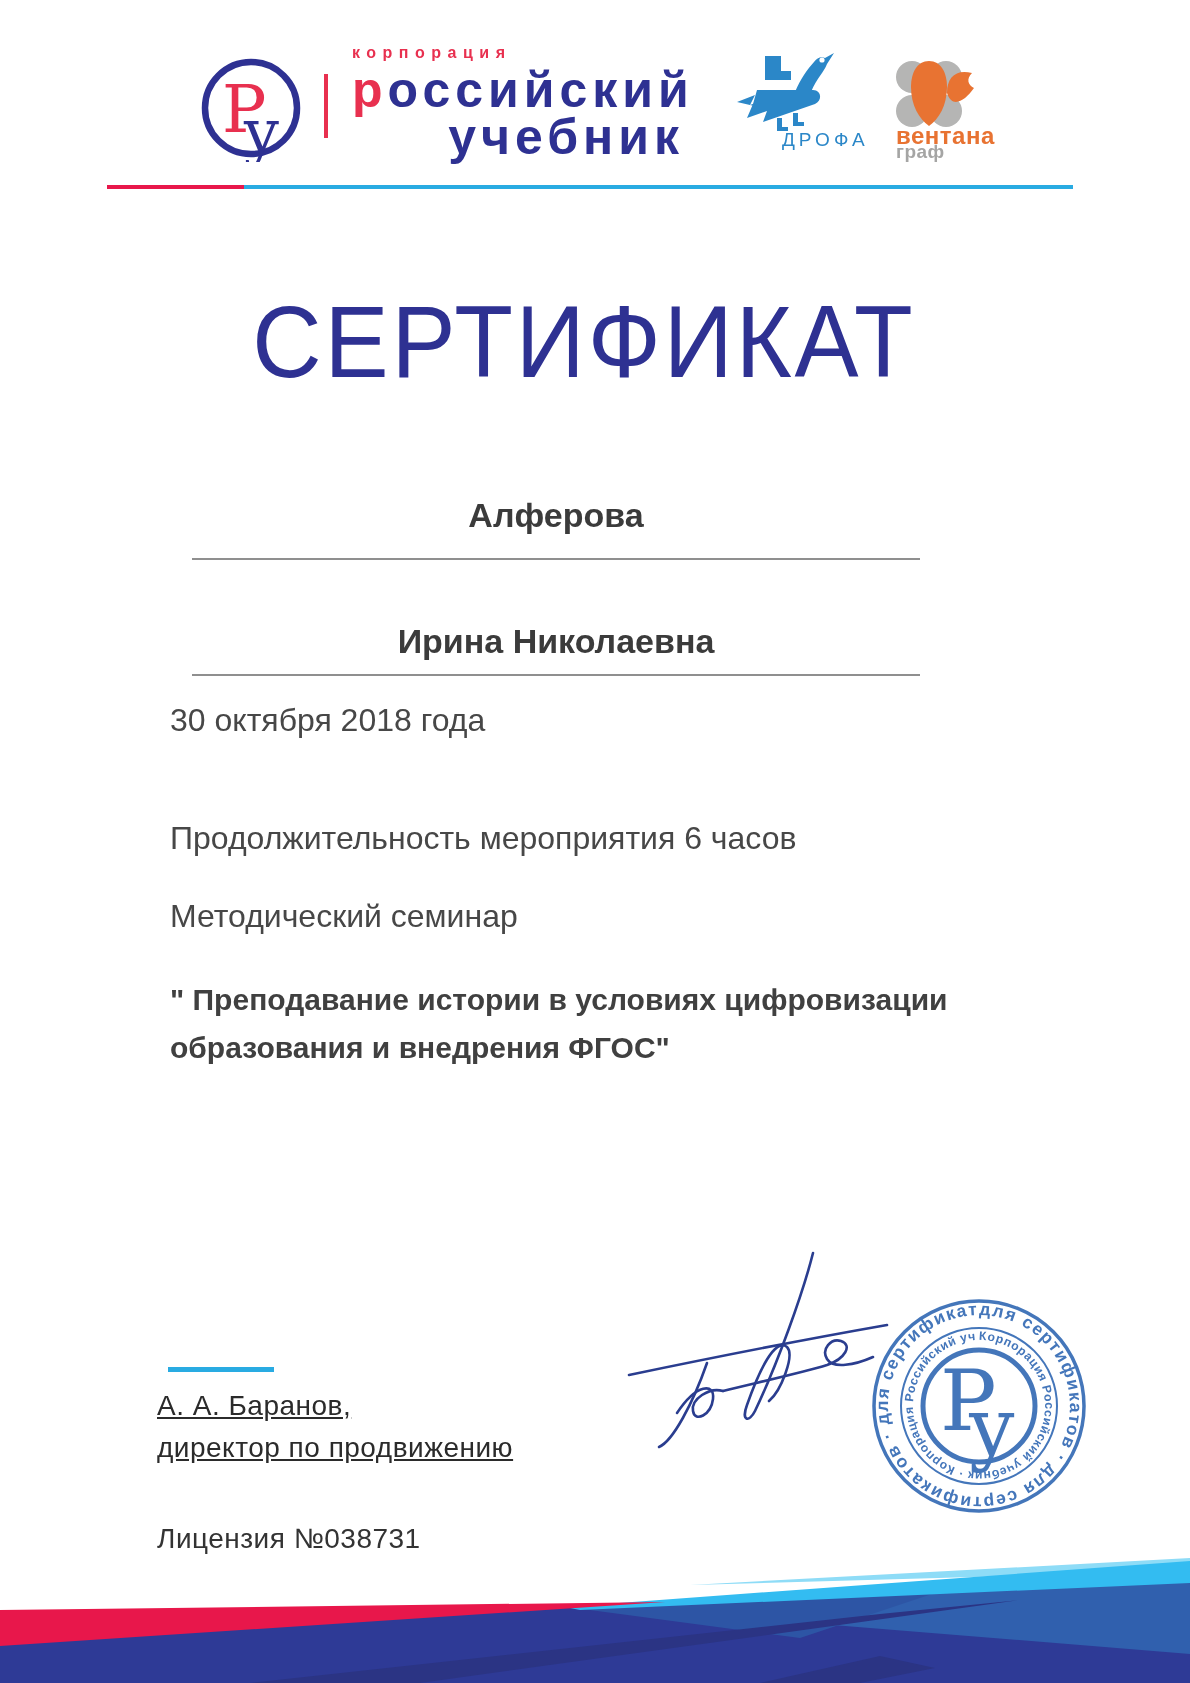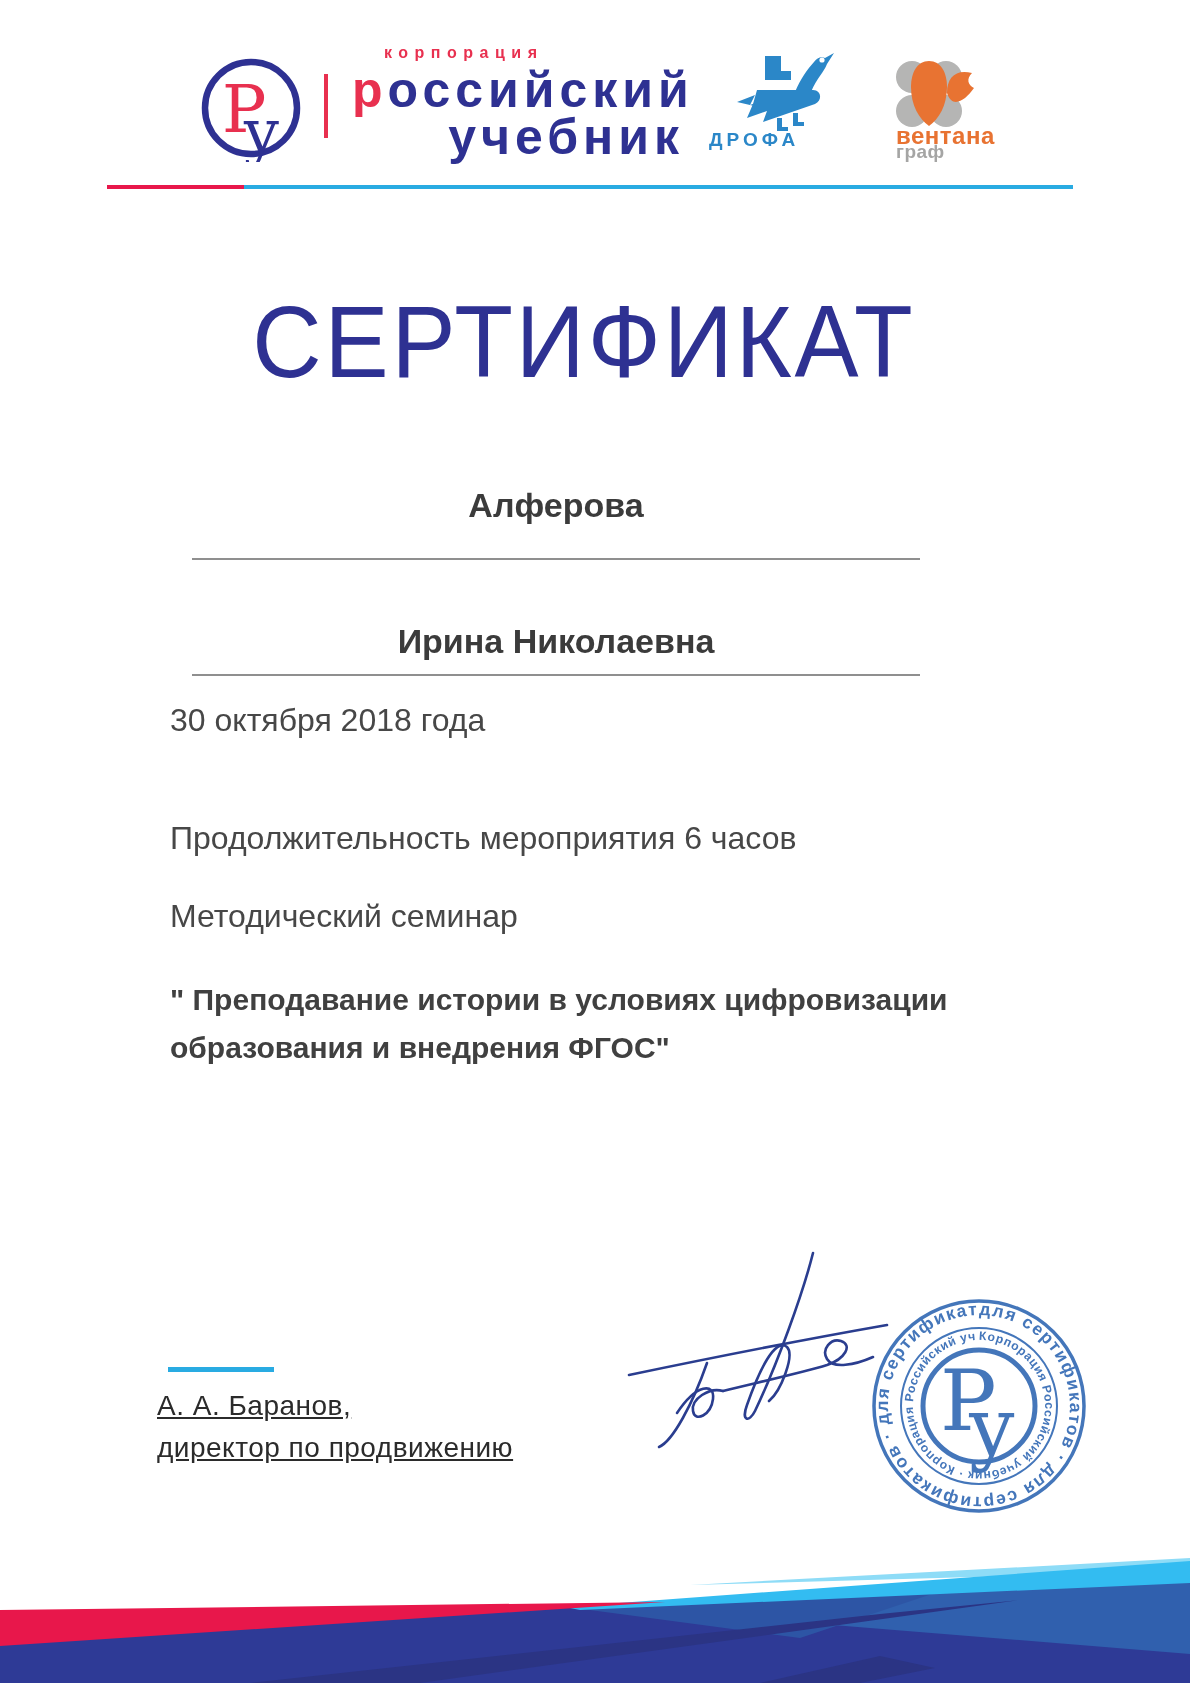--- a/index.html
+++ b/index.html
@@ -2,26 +2,26 @@
 <html><head>
 <meta charset="utf-8">
 <style>
   html,body{margin:0;padding:0;background:#ffffff;}
   .page{position:relative;width:1190px;height:1683px;background:#ffffff;overflow:hidden;
         font-family:"Liberation Sans",sans-serif;}
   .abs{position:absolute;}
 
   
   .brand-block{position:absolute;left:352px;top:44px;width:332px;}
-  .corporation{font-size:16px;letter-spacing:6.5px;color:#e8304f;font-weight:600;margin-left:32px;}
+  .corporation{font-size:16px;letter-spacing:6.5px;color:#e8304f;font-weight:600;}
   .brand1{font-size:50px;font-weight:700;color:#2e3192;letter-spacing:5px;line-height:1.02;margin-top:3px;white-space:nowrap;}
   .brand1 .first{color:#e8304f;}
   .brand2{font-size:50px;font-weight:700;color:#2e3192;letter-spacing:5px;line-height:1.0;text-align:right;margin-top:-4px;}
   .red-bar{position:absolute;left:324px;top:74px;width:4px;height:64px;background:#e8304f;}
-  .drofa-label{position:absolute;left:709px;top:129px;font-size:19px;font-weight:700;letter-spacing:4px;color:#2b87c8;}
+  .drofa-label{position:absolute;left:782px;top:129px;font-size:19px;font-weight:400;letter-spacing:4px;color:#2b87c8;}
   .vent1{position:absolute;left:896px;top:122px;font-size:24px;font-weight:700;color:#e87332;letter-spacing:.5px;}
   .vent2{position:absolute;left:896px;top:141px;font-size:19px;font-weight:700;color:#a5a5a4;letter-spacing:.5px;}
   .hline-red{position:absolute;left:107px;top:185px;width:137px;height:4px;background:#e8174b;}
   .hline-cyan{position:absolute;left:244px;top:185px;width:829px;height:4px;background:#29abe2;}
 
   
   .cert-title{position:absolute;left:144px;top:286px;width:880px;text-align:center;
       font-size:98px;color:#2e3192;letter-spacing:3px;font-weight:400;transform:scale(.98,1.04);}
 
   
@@ -87,33 +87,34 @@
     </g>
   </svg>
   <div class="vent1">вентана</div>
   <div class="vent2">граф</div>
 
   <div class="hline-red"></div>
   <div class="hline-cyan"></div>
 
   <div class="cert-title">СЕРТИФИКАТ</div>
 
-  <div class="name" style="top:486px;">Алферова</div>
+  <div class="name" style="top:496px;">Алферова</div>
   <div class="name-line" style="top:558px;"></div>
   <div class="name" style="top:610px;margin-top:12px;">Ирина Николаевна</div>
   <div class="name-line" style="top:674px;"></div>
 
   <div class="body-line" style="top:702px;">30 октября 2018 года</div>
   <div class="body-line" style="top:820px;">Продолжительность мероприятия 6 часов</div>
   <div class="body-line" style="top:898px;">Методический семинар</div>
   <div class="quote">" Преподавание истории в условиях цифровизации образования и внедрения ФГОС"</div>
 
   <div class="accent-line"></div>
   <div class="signer" style="top:1390px;">А. А. Баранов,</div>
   <div class="signer" style="top:1432px;">директор по продвижению</div>
+  <div class="license">Лицензия №038731</div>
 
   <svg class="signature" width="295" height="235" viewBox="0 0 295 235">
     <g fill="none" stroke="#2a3d8f" stroke-width="2.6" stroke-linecap="round">
       <path d="M14,160 C110,140 215,120 272,110"></path>
       <path d="M198,38 C188,78 162,150 140,196 C134,208 126,206 132,190 C144,156 160,122 172,132 C180,140 166,176 154,186"></path>
       <path d="M62,198 C82,168 100,168 98,184 C96,200 80,208 78,196 C76,184 94,172 108,176"></path>
       <path d="M108,176 C140,168 186,158 212,150 C230,144 238,130 226,126 C216,123 206,134 212,144 C218,154 240,150 258,142"></path>
       <path d="M92,148 C78,188 58,226 44,232"></path>
     </g>
   </svg>

